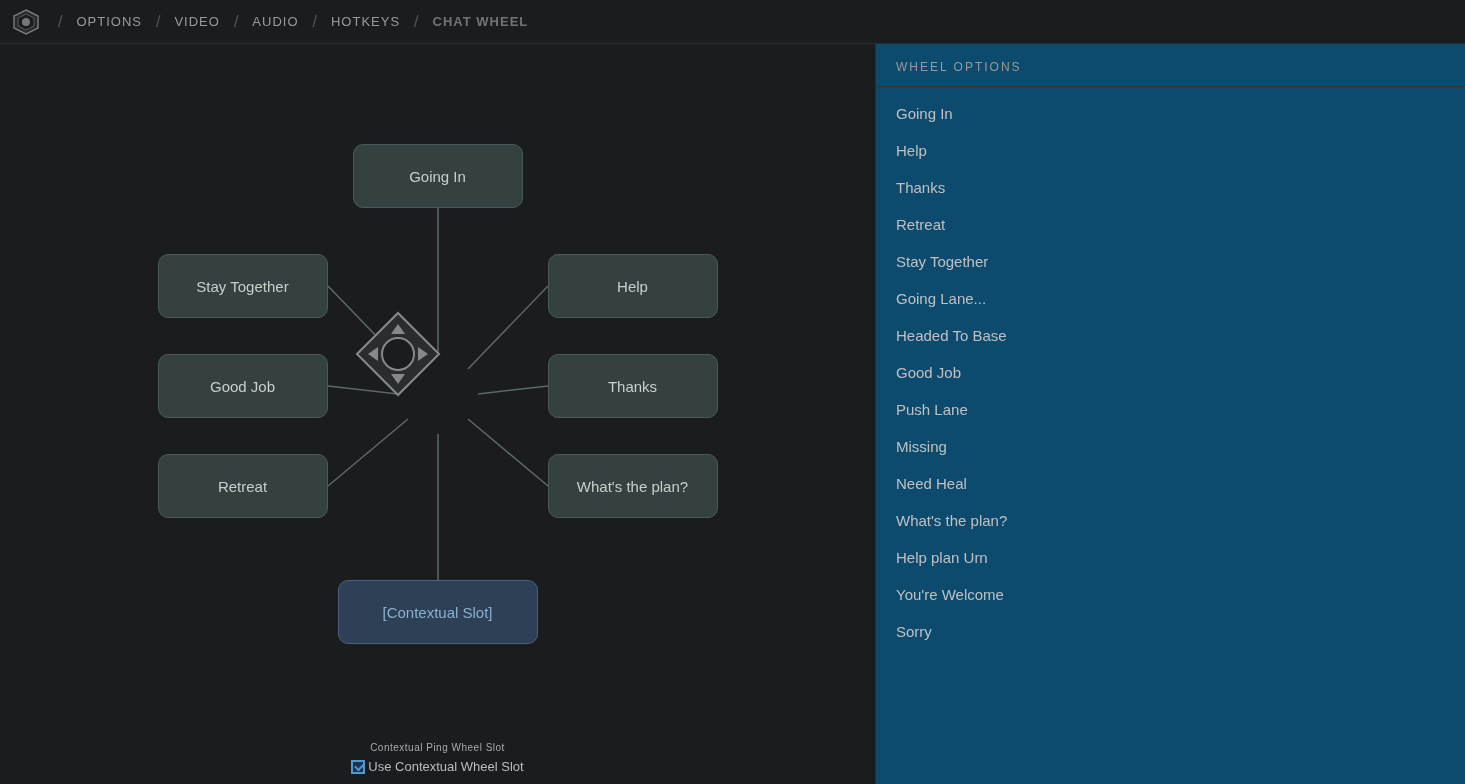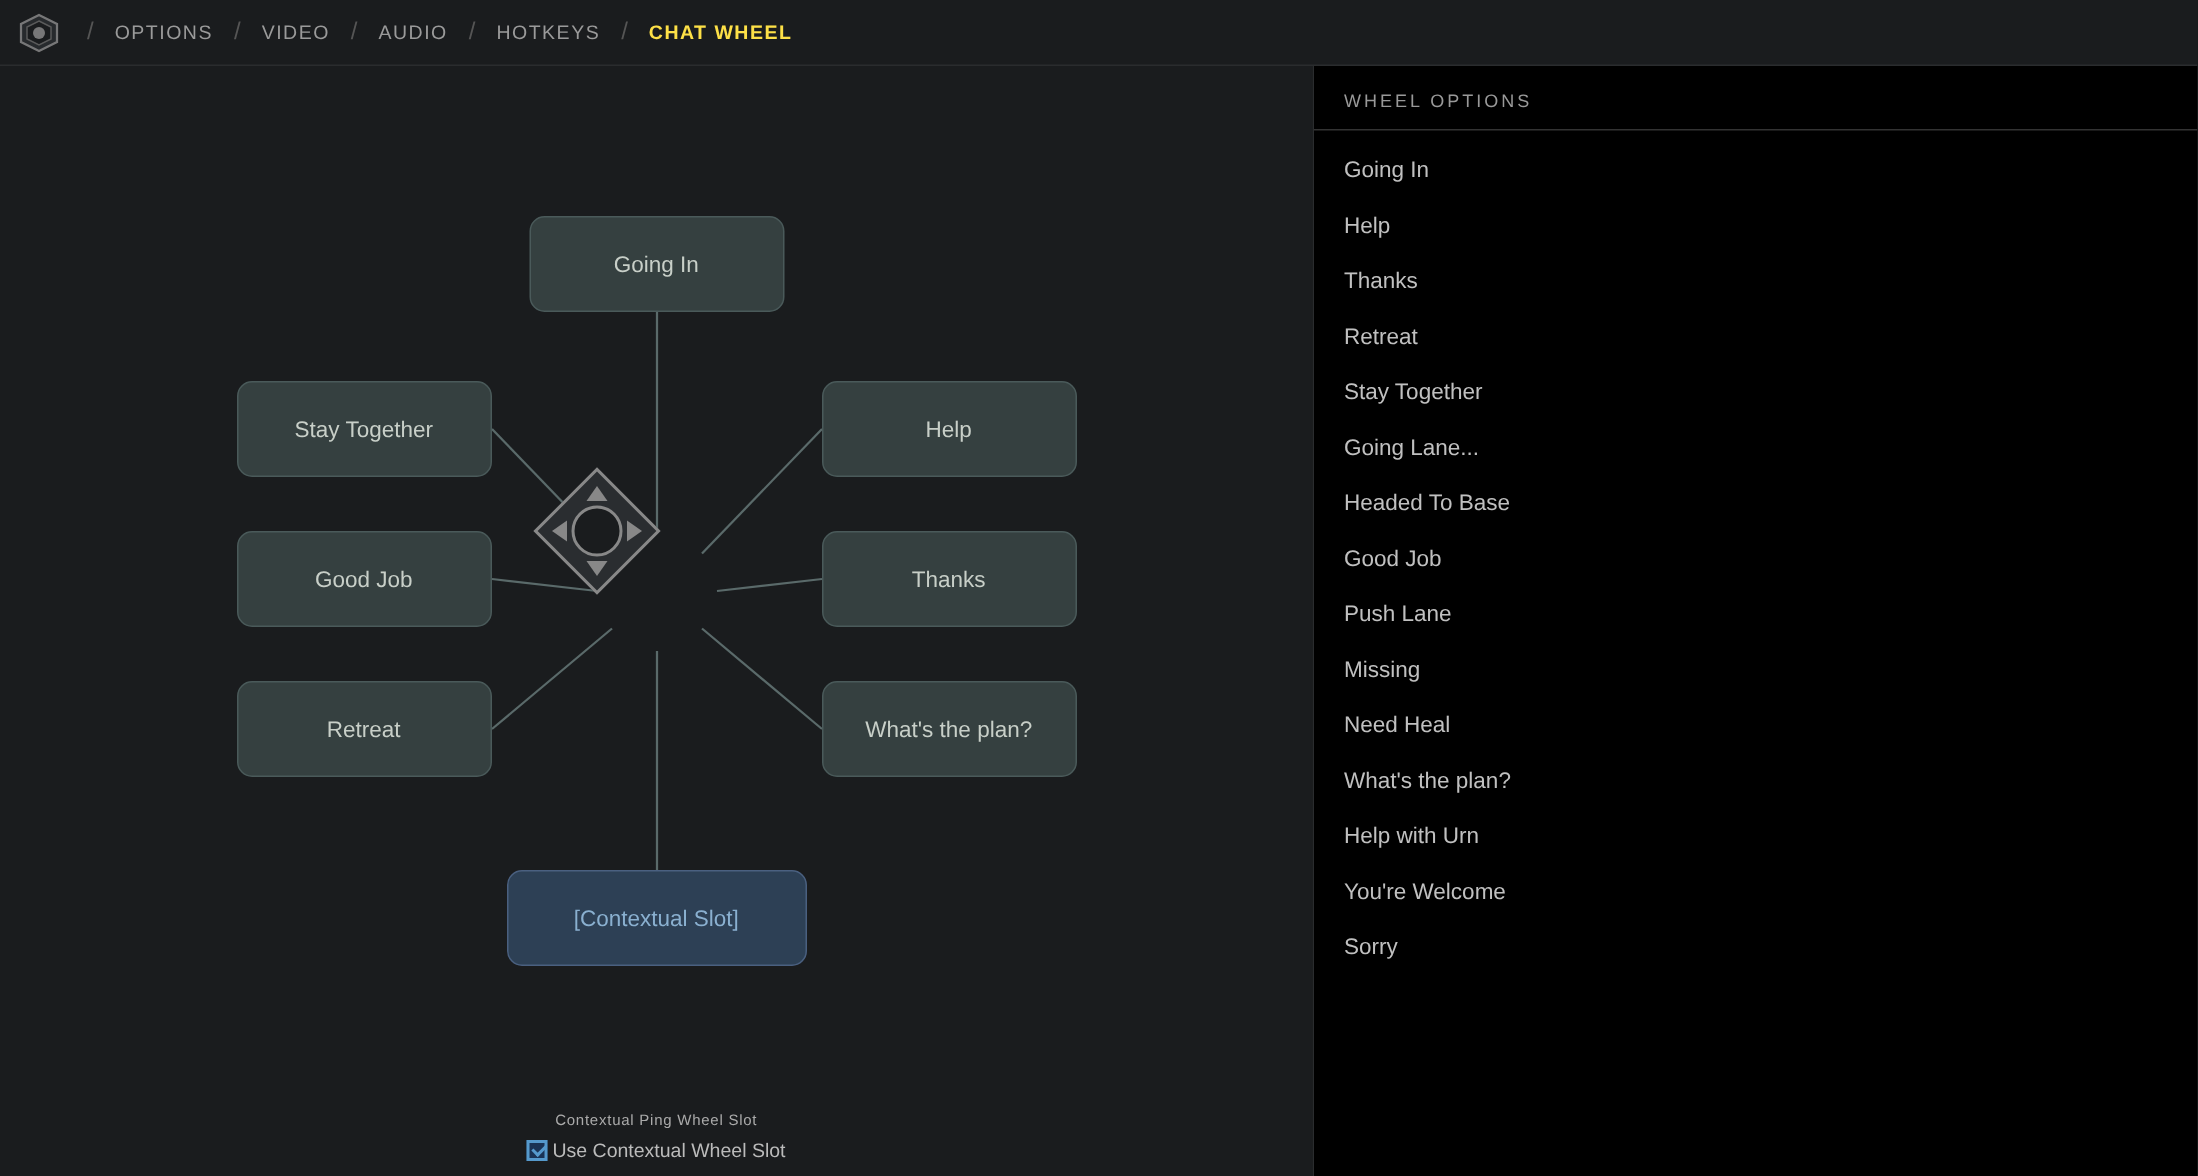--- a/index.html
+++ b/index.html
@@ -36,21 +36,21 @@
     }
     .nav-item {
       color: #9a9a9a;
       text-transform: uppercase;
       font-size: 13px;
       letter-spacing: 1px;
       cursor: pointer;
       padding: 2px 4px;
     }
     .nav-item.active {
-      color: #fde047;
+      color: #737373;
       font-weight: bold;
     }
 
     
     .main-content {
       display: flex;
       height: calc(784px - 44px);
     }
 
     
@@ -215,21 +215,21 @@
       transform: rotate(-45deg);
     }
     .footer-checkbox-label {
       color: #bbb;
       font-size: 13px;
     }
 
     
     .right-panel {
       width: 590px;
-      background: #000000;
+      background: #0c4a6e;
       border-left: 1px solid #2a2c2e;
       display: flex;
       flex-direction: column;
       padding: 16px 0 0 0;
     }
     .right-panel-title {
       color: #999;
       font-size: 12px;
       letter-spacing: 2px;
       text-transform: uppercase;
@@ -362,19 +362,19 @@
         <div class="list-item">Thanks</div>
         <div class="list-item">Retreat</div>
         <div class="list-item">Stay Together</div>
         <div class="list-item">Going Lane...</div>
         <div class="list-item">Headed To Base</div>
         <div class="list-item">Good Job</div>
         <div class="list-item">Push Lane</div>
         <div class="list-item">Missing</div>
         <div class="list-item">Need Heal</div>
         <div class="list-item">What's the plan?</div>
-        <div class="list-item">Help with Urn</div>
+        <div class="list-item">Help plan Urn</div>
         <div class="list-item">You're Welcome</div>
         <div class="list-item">Sorry</div>
       </div>
   </div>
 
 </div>
 
 </body></html>

